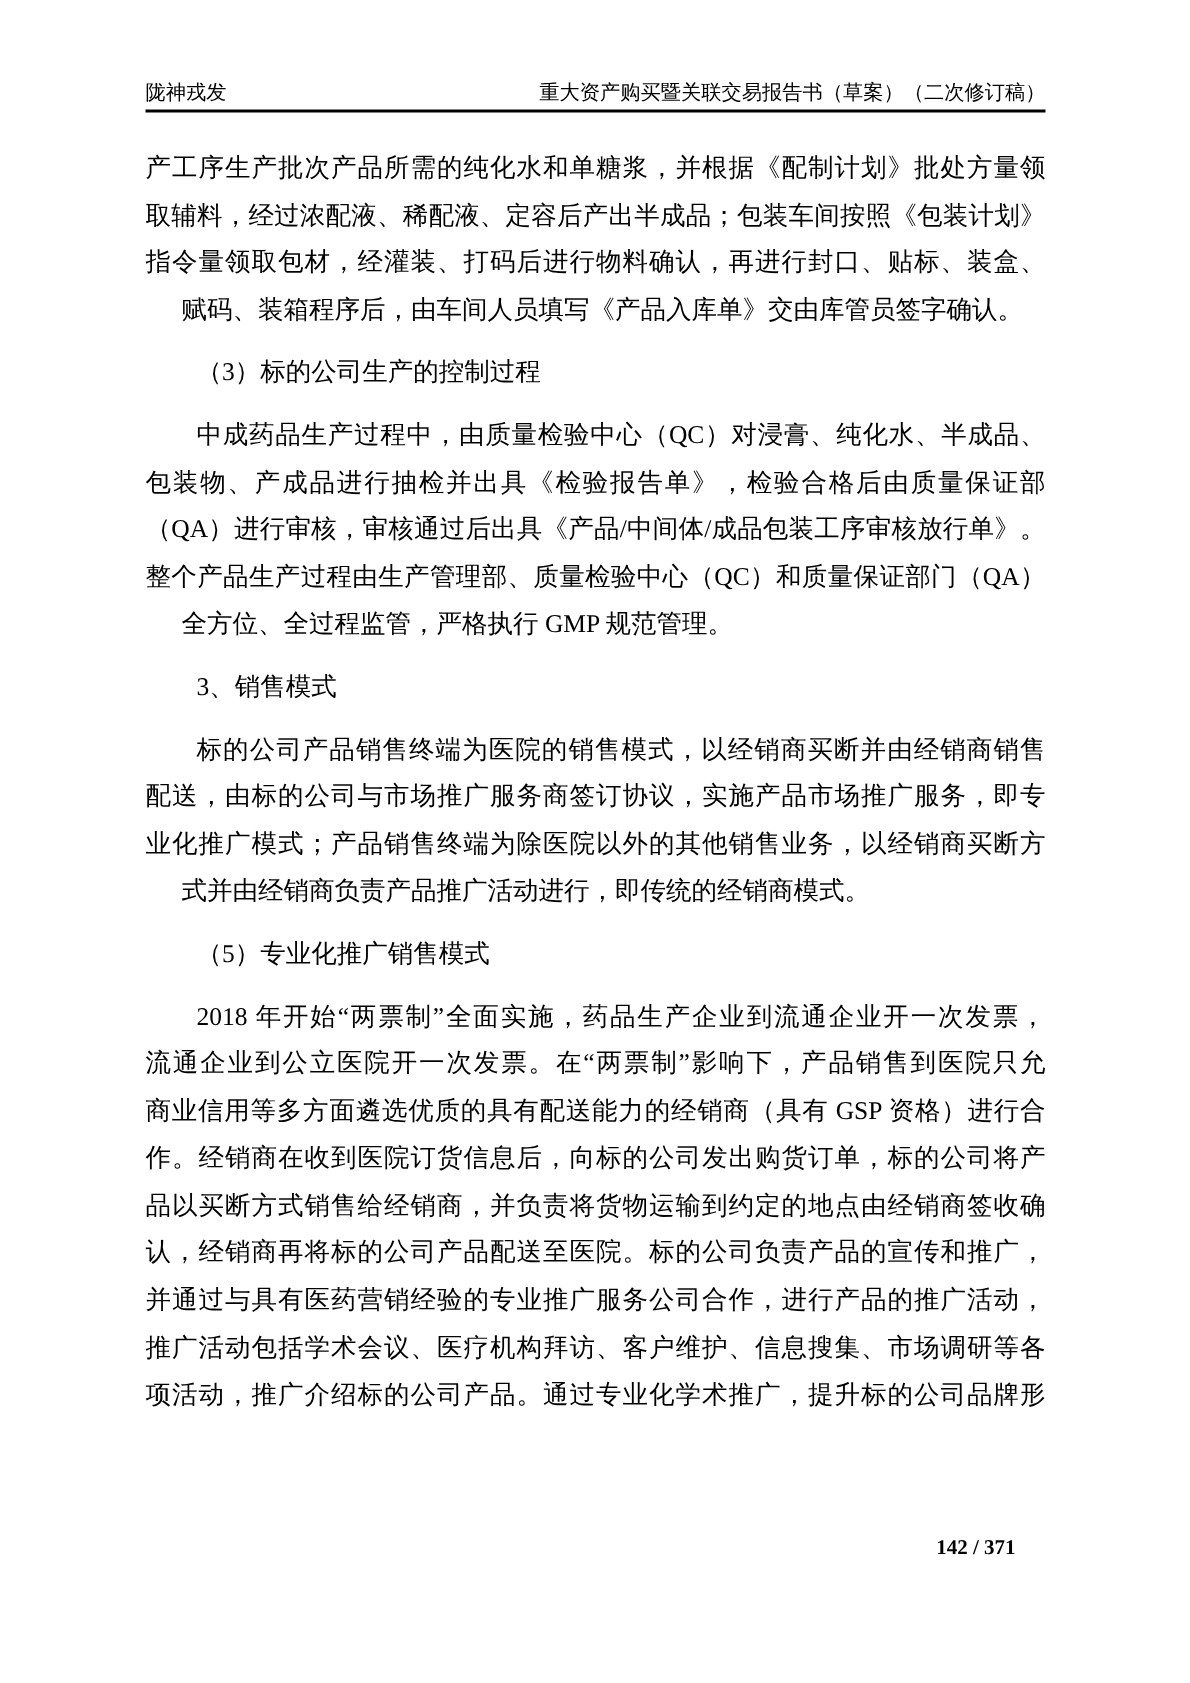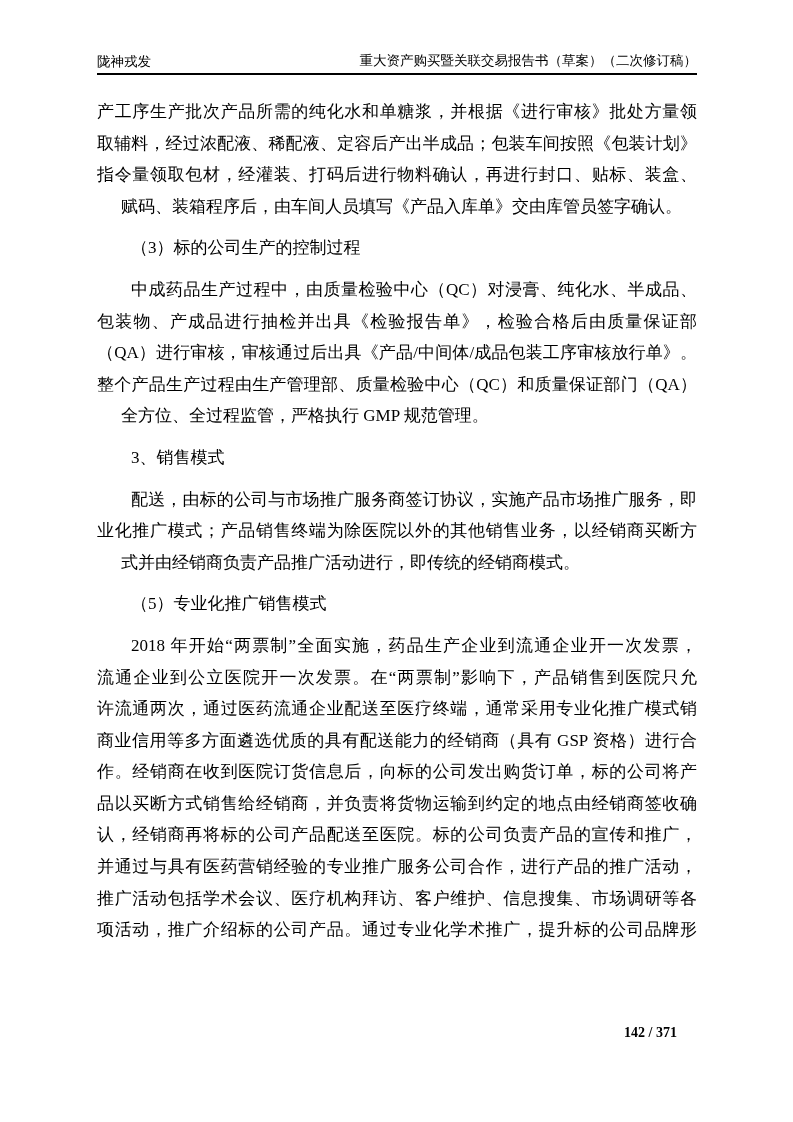--- a/index.html
+++ b/index.html
@@ -24,21 +24,21 @@
     top: 52px;
     display: flex;
     justify-content: space-between;
     align-items: flex-end;
     font-size: 13.5px;
     line-height: 20px;
     border-bottom: 2px solid #000000;
     padding-bottom: 1px;
   }
   .header .h-left { white-space: nowrap; }
-  .header .h-right { white-space: nowrap; font-family: Liberation Mono, monospace; }
+  .header .h-right { white-space: nowrap; }
   
   .doc-body {
     position: absolute;
     left: 97px;
     width: 600px;
     top: 96px;
     font-size: 17px;
   }
   .para { margin: 0; }
   .line {
@@ -79,50 +79,50 @@
 
 <div class="page">
 
   <div class="header">
     <span class="h-left">陇神戎发</span>
     <span class="h-right">重大资产购买暨关联交易报告书（草案）（二次修订稿）</span>
   </div>
 
   <div class="doc-body">
     <div class="para cont">
-        <div class="line">产工序生产批次产品所需的纯化水和单糖浆，并根据《进行审核》批处方量领</div>
+        <div class="line">产工序生产批次产品所需的纯化水和单糖浆，并根据《配制计划》批处方量领</div>
         <div class="line">取辅料，经过浓配液、稀配液、定容后产出半成品；包装车间按照《包装计划》</div>
         <div class="line">指令量领取包材，经灌装、打码后进行物料确认，再进行封口、贴标、装盒、</div>
         <div class="line last">赋码、装箱程序后，由车间人员填写《产品入库单》交由库管员签字确认。</div>
       </div>
 
     <div class="heading">（3）标的公司生产的控制过程</div>
 
     <div class="para indent">
         <div class="line">中成药品生产过程中，由质量检验中心（QC）对浸膏、纯化水、半成品、</div>
         <div class="line">包装物、产成品进行抽检并出具《检验报告单》，检验合格后由质量保证部</div>
         <div class="line">（QA）进行审核，审核通过后出具《产品/中间体/成品包装工序审核放行单》。</div>
         <div class="line">整个产品生产过程由生产管理部、质量检验中心（QC）和质量保证部门（QA）</div>
         <div class="line last">全方位、全过程监管，严格执行 GMP 规范管理。</div>
       </div>
 
     <div class="heading">3、销售模式</div>
 
     <div class="para indent">
+        <div class="line">标的公司产品销售终端为医院的销售模式，以经销商买断并由经销商销售</div>
         <div class="line">配送，由标的公司与市场推广服务商签订协议，实施产品市场推广服务，即专</div>
         <div class="line">业化推广模式；产品销售终端为除医院以外的其他销售业务，以经销商买断方</div>
         <div class="line last">式并由经销商负责产品推广活动进行，即传统的经销商模式。</div>
       </div>
 
     <div class="heading">（5）专业化推广销售模式</div>
 
     <div class="para indent last-justified">
         <div class="line">2018 年开始“两票制”全面实施，药品生产企业到流通企业开一次发票，</div>
         <div class="line">流通企业到公立医院开一次发票。在“两票制”影响下，产品销售到医院只允</div>
-        <div class="line">许流通两次，通过医药流通企业配送至医疗终端，通常采用专业化推广模式销</div>
         <div class="line">商业信用等多方面遴选优质的具有配送能力的经销商（具有 GSP 资格）进行合</div>
         <div class="line">作。经销商在收到医院订货信息后，向标的公司发出购货订单，标的公司将产</div>
         <div class="line">品以买断方式销售给经销商，并负责将货物运输到约定的地点由经销商签收确</div>
         <div class="line">认，经销商再将标的公司产品配送至医院。标的公司负责产品的宣传和推广，</div>
         <div class="line">并通过与具有医药营销经验的专业推广服务公司合作，进行产品的推广活动，</div>
         <div class="line">推广活动包括学术会议、医疗机构拜访、客户维护、信息搜集、市场调研等各</div>
         <div class="line">项活动，推广介绍标的公司产品。通过专业化学术推广，提升标的公司品牌形</div>
       </div>
   </div>
 

